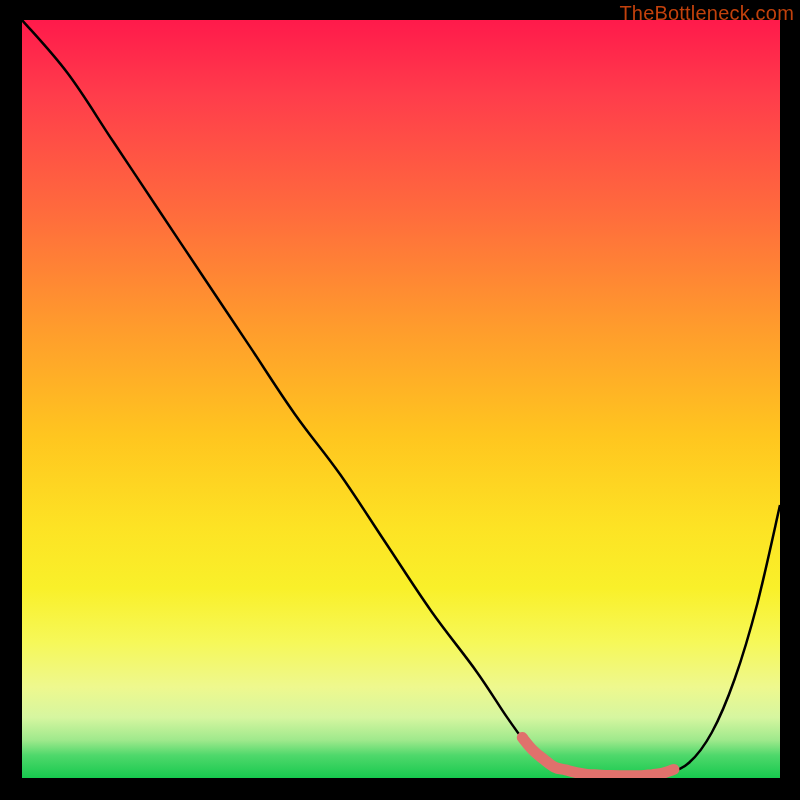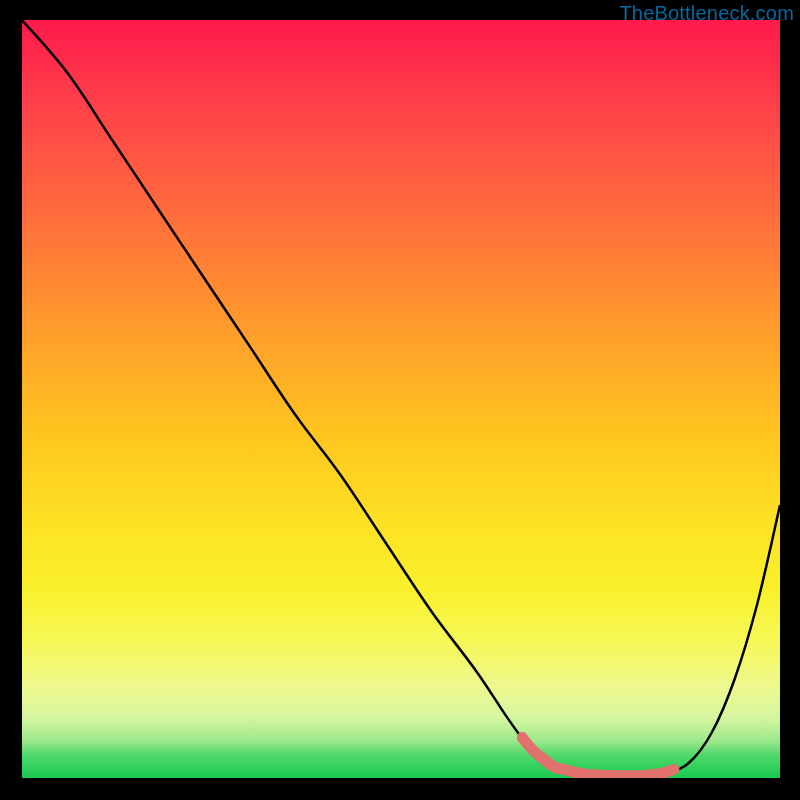--- a/index.html
+++ b/index.html
@@ -33,21 +33,21 @@
       #9fe98c 95%,
       #4fd86b 97%,
       #17c94e 100%
     );
   }
 
   .watermark {
     position: absolute;
     top: 2px;
     right: 6px;
-    color: #0369a1;
+    color: #c2410c;
     font-size: 20px;
     letter-spacing: 0.2px;
     font-weight: 400;
   }
 
   svg.curve {
     position: absolute;
     left: 0; top: 0;
     width: 758px; height: 758px;
   }

